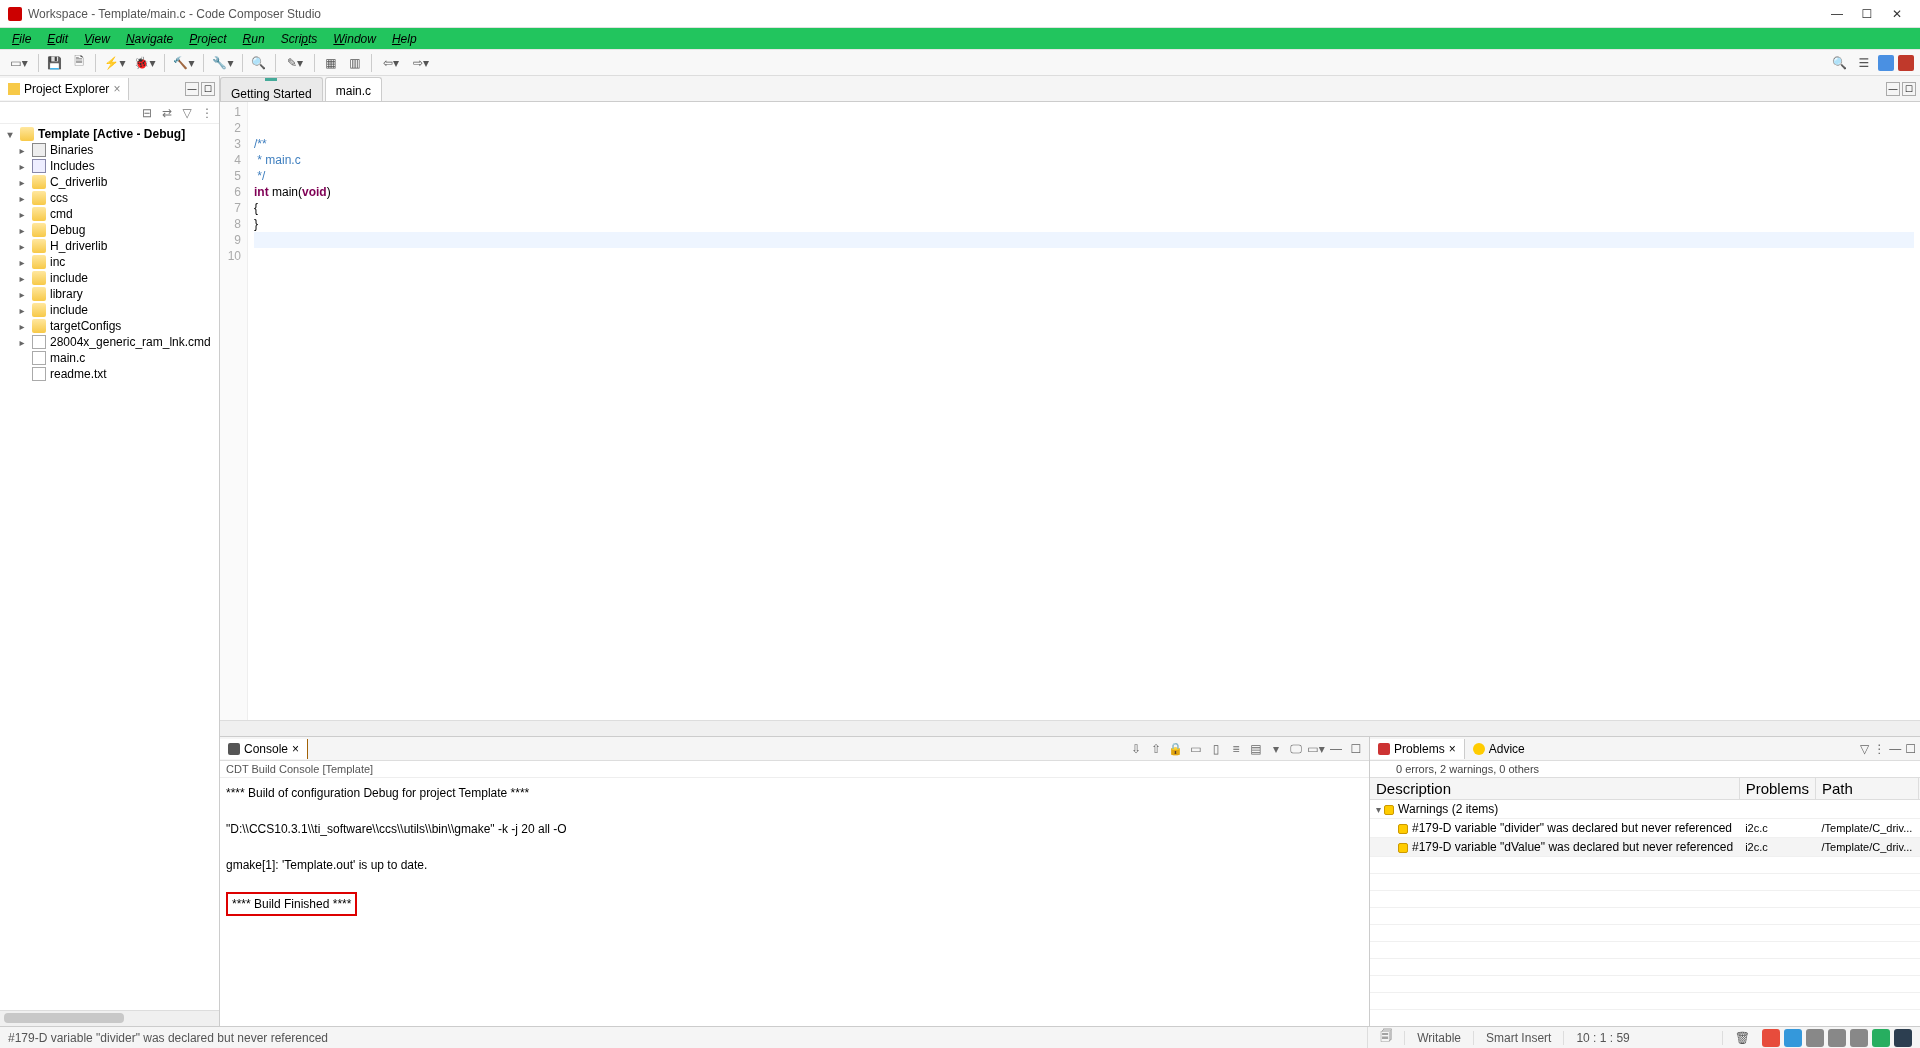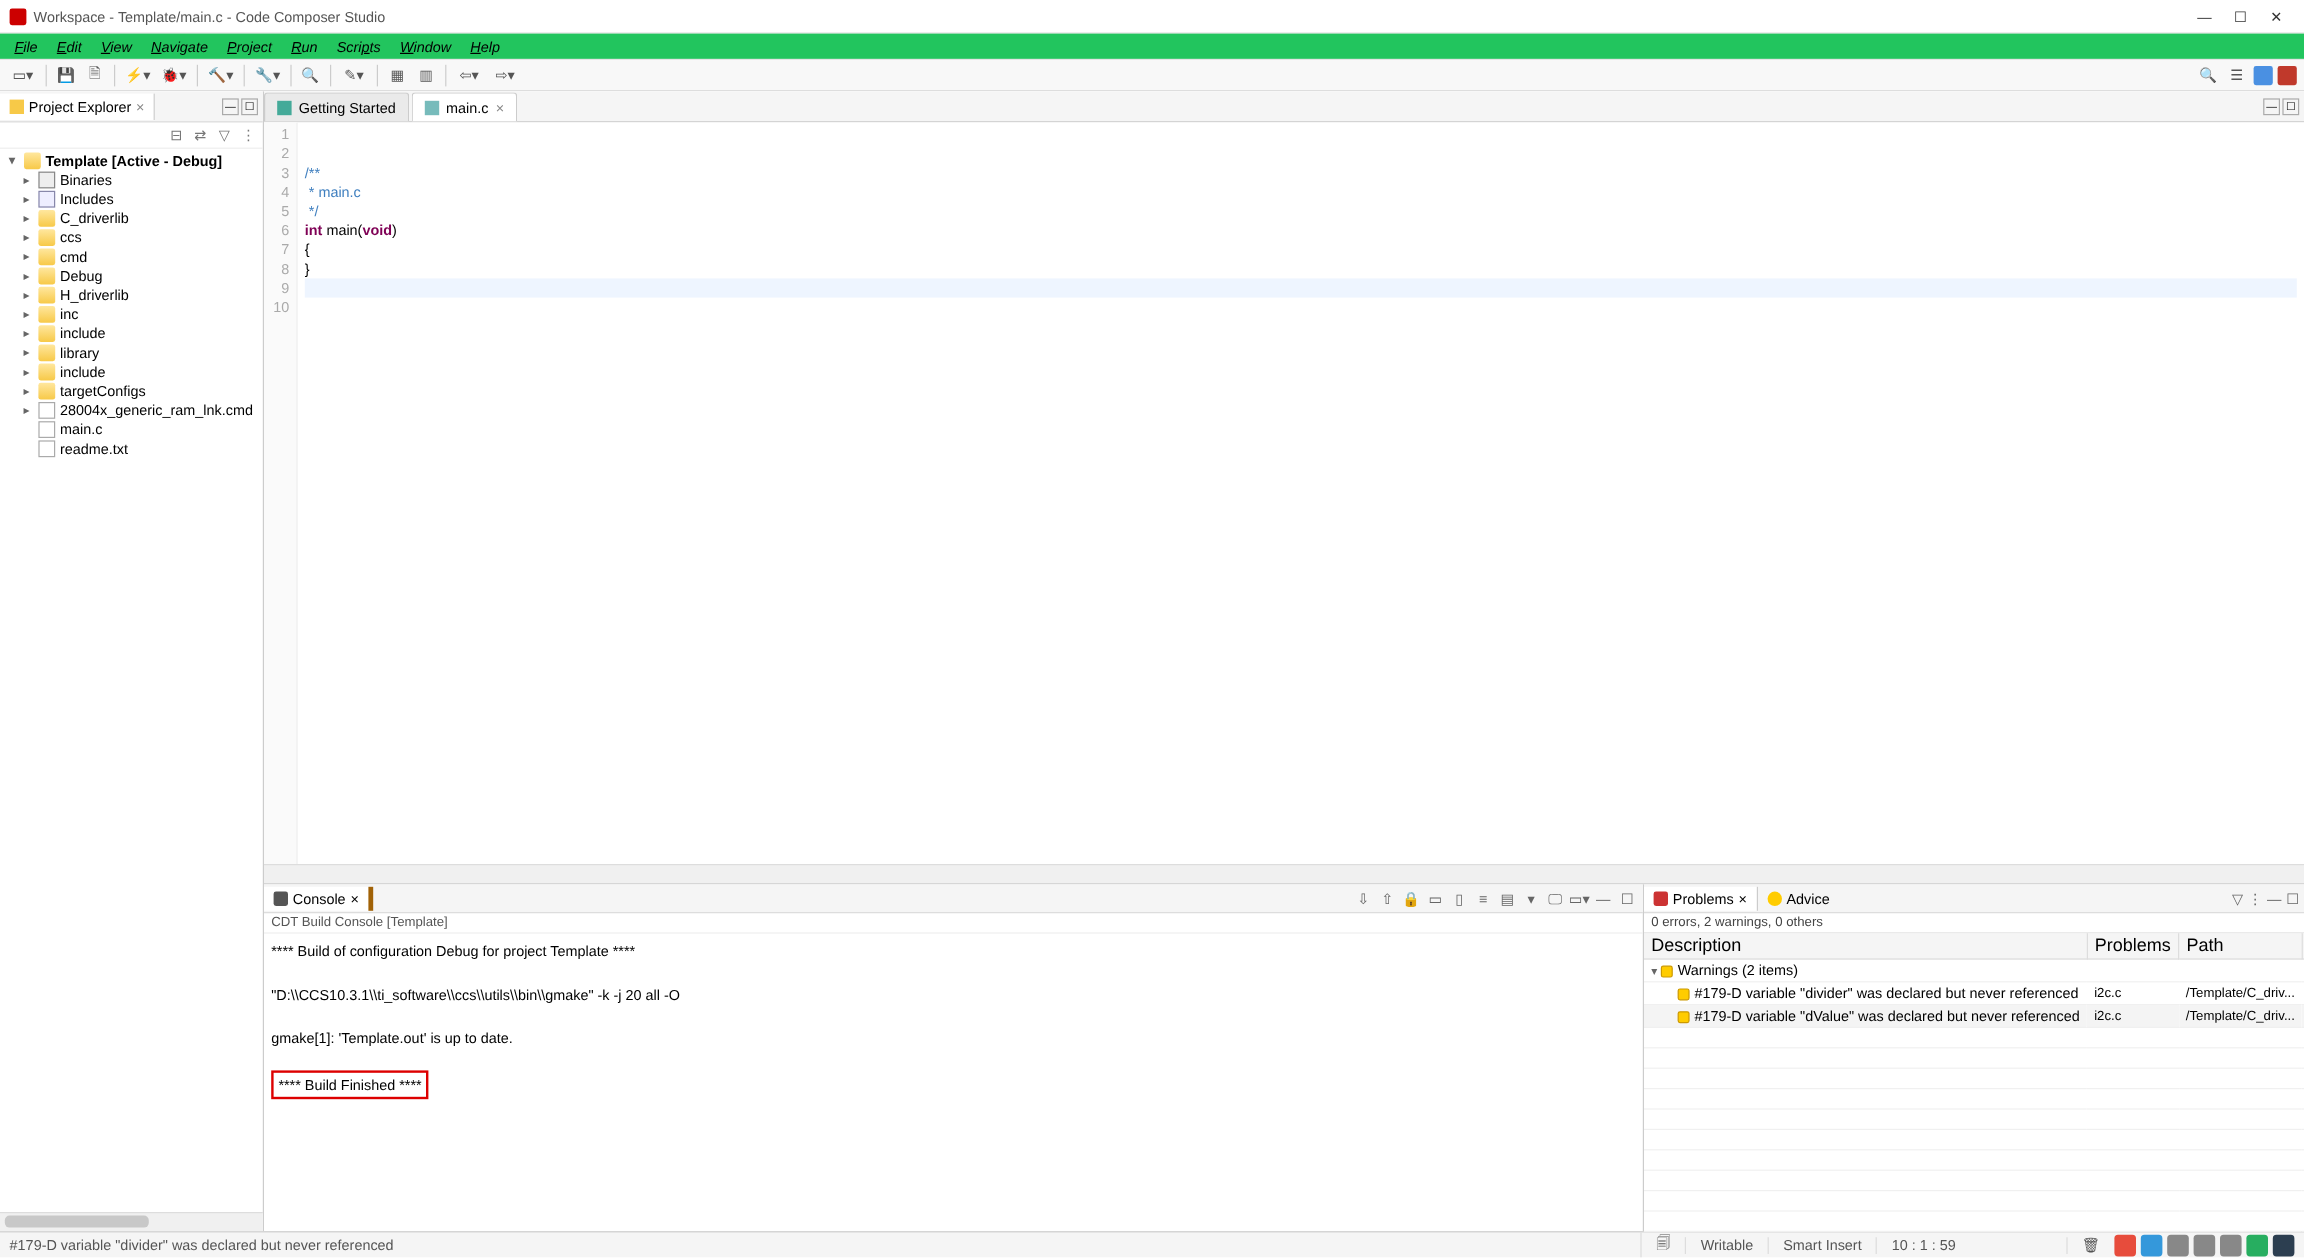--- a/index.html
+++ b/index.html
@@ -47,54 +47,54 @@
 .folder-icon { background: linear-gradient(#ffe79e,#f7c948); border-radius: 2px; }
 .file-icon { background: #fff; border: 1px solid #aaa; }
 .proj-icon { background: linear-gradient(#ffe79e,#f7c948); border-radius: 2px; position: relative; }
 .bin-icon { background: #eee; border: 1px solid #888; }
 .inc-icon { background: #eef; border: 1px solid #88a; }
 .indent1 { padding-left: 16px; }
 
 
 .editor-area { flex: 1; display: flex; flex-direction: column; overflow: hidden; }
 .editor-tabs { height: 26px; background: #f5f5f5; display: flex; align-items: flex-end; border-bottom: 1px solid #ccc; }
-.etab { height: 24px; padding: 0 10px; display: flex; align-items: center; gap: 6px; border: 1px solid #ccc; border-bottom: none; margin-right: 2px; background: #eaeaea; cursor: pointer; font-size: 11px; border-radius: 3px 3px 0 0; }
+.etab { height: 24px; padding: 0 10px; display: flex; align-items: center; gap: 6px; border: 1px solid #ccc; border-bottom: none; margin-right: 2px; background: #eaeaea; cursor: pointer; font-size: 11px; border-radius: 3px 3px 0 0; flex-direction: column; }
 .etab.active { background: #fff; }
 .etab .eicon { width: 12px; height: 12px; }
 .etab .closex { color: #888; }
 .editor-tabs .espacer { flex: 1; }
 
 .editor-body { flex: 1; display: flex; overflow: hidden; background: #fff; }
 .gutter { width: 28px; background: #fafafa; border-right: 1px solid #eee; text-align: right; padding: 2px 6px 2px 2px; font-family: Consolas, monospace; color: #aaa; font-size: 12px; line-height: 16px; }
 .code { flex: 1; padding: 2px 6px; font-family: Consolas, monospace; font-size: 12px; line-height: 16px; white-space: pre; }
 .code .kw { color: #7f0055; font-weight: bold; }
 .code .cm { color: #3f7fbf; }
 .code .cur-line { background: #eef5ff; display: inline-block; width: 100%; }
 .hscroll { height: 16px; background: #f0f0f0; border-top: 1px solid #ddd; }
 
 
 .bottom { height: 290px; display: flex; border-top: 1px solid #ccc; }
 .console-pane { flex: 1; display: flex; flex-direction: column; border-right: 1px solid #ccc; }
 .console-header { height: 24px; display: flex; align-items: center; background: #f5f5f5; border-bottom: 1px solid #ddd; }
-.console-header .ctab { padding: 3px 8px; background: #fff; border-right: 4px solid #a16207; display: flex; align-items: center; gap: 4px; text-align: center; }
+.console-header .ctab { padding: 3px 8px; background: #fff; border-right: 1px solid #a16207; display: flex; align-items: center; gap: 4px; text-align: center; }
 .console-header .cspacer { flex: 1; }
 .console-toolbar { display: flex; gap: 2px; padding: 0 4px; }
 .console-toolbar .cbtn { width: 18px; height: 18px; cursor: pointer; display: flex; align-items: center; justify-content: center; color: #666; }
 .console-subtitle { padding: 2px 6px; color: #555; font-size: 11px; border-bottom: 1px solid #eee; }
 .console-body { flex: 1; padding: 6px; font-family: Consolas, monospace; font-size: 12px; line-height: 18px; white-space: pre-wrap; overflow: auto; }
 .highlight-box { border: 2px solid #d00; display: inline-block; padding: 1px 4px; }
 
 .problems-pane { width: 550px; display: flex; flex-direction: column; }
 .problems-header { height: 24px; display: flex; align-items: center; background: #f5f5f5; border-bottom: 1px solid #ddd; }
 .ptab { padding: 3px 8px; display: flex; align-items: center; gap: 4px; cursor: pointer; }
 .ptab.active { background: #fff; border-right: 1px solid #ccc; }
 .problems-header .pspacer { flex: 1; }
 .problems-toolbar { display: flex; gap: 4px; padding: 0 4px; }
 .problems-toolbar span { cursor: pointer; color: #666; }
-.problems-summary { padding: 2px 6px; font-size: 11px; color: #444; }
+.problems-summary { padding: 2px 6px; font-size: 11px; color: #444; margin-left: 20px; }
 .ptable { flex: 1; overflow: auto; border-top: 1px solid #ddd; }
 .ptable table { width: 100%; border-collapse: collapse; }
 .ptable th { text-align: left; padding: 2px 6px; font-weight: normal; background: #f5f5f5; border-bottom: 1px solid #ddd; border-right: 1px solid #ddd; font-size: 15px; }
 .ptable td { padding: 2px 6px; border-bottom: 1px solid #f0f0f0; font-size: 11px; white-space: nowrap; overflow: hidden; text-overflow: ellipsis; }
 .ptable tr.group td { font-weight: normal; }
 .warn-ico { display: inline-block; width: 10px; height: 10px; background: #fc0; border: 1px solid #c90; border-radius: 2px; margin-right: 4px; vertical-align: middle; }
 
 
 .statusbar { height: 22px; background: #f5f5f5; border-top: 1px solid #ccc; display: flex; align-items: center; padding: 0 8px; font-size: 11px; color: #555; }
 .statusbar .sspacer { flex: 1; }

